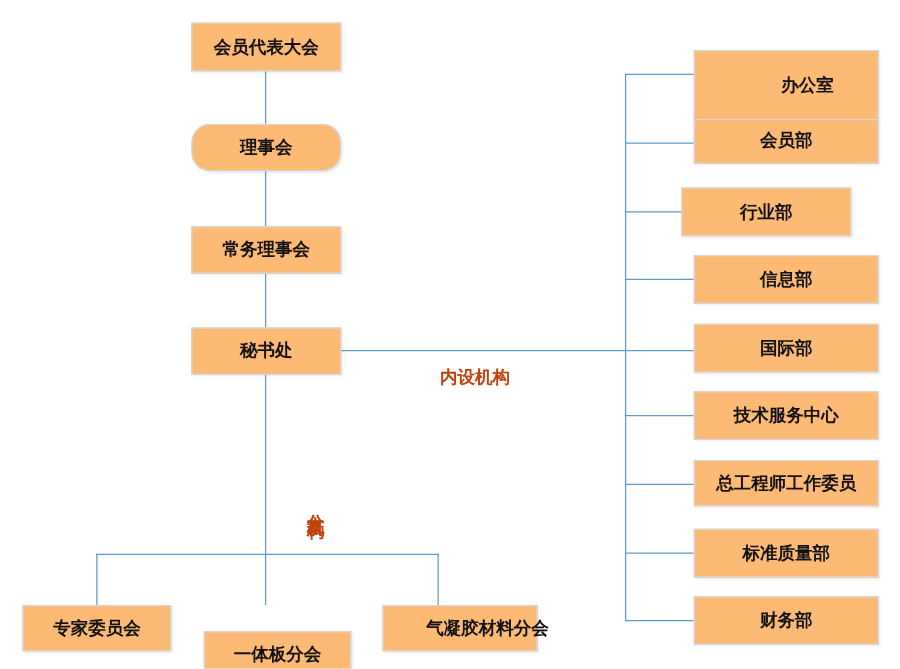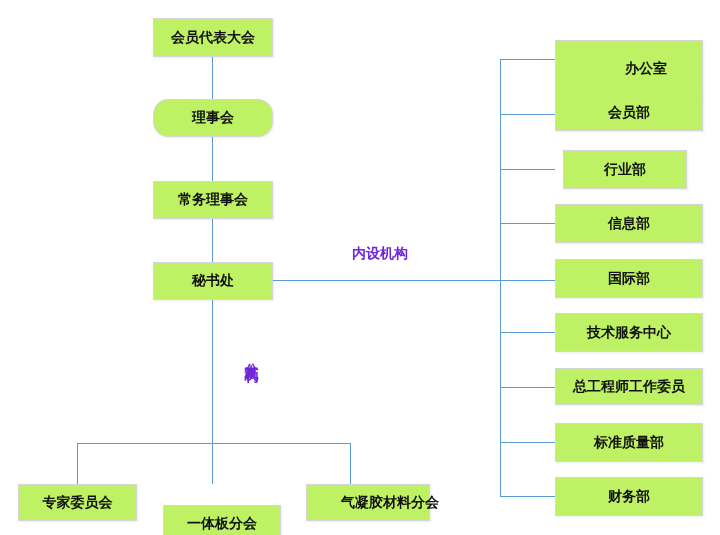--- a/index.html
+++ b/index.html
@@ -6,57 +6,58 @@
   body { font-family: "DejaVu Sans", "Liberation Sans", sans-serif; }
   .stage {
     position: relative;
     width: 720px;
     height: 535px;
     background: #ffffff;
     overflow: hidden;
   }
   .node {
     position: absolute;
-    background: #bef264;
+    background: #fdba74;
     border: 1px solid #d6d6d6;
     box-shadow: 1px 1px 2px rgba(0,0,0,0.08);
     display: flex;
     align-items: center;
     justify-content: center;
     font-size: 14px;
     font-weight: bold;
     color: #111111;
     box-sizing: border-box;
     white-space: nowrap;
   }
   .line { position: absolute; background: #5b9bd5; }
   .edge-label {
     position: absolute;
     font-size: 14px;
     font-weight: bold;
-    color: #6d28d9;
+    color: #c2410c;
     white-space: nowrap;
+    margin-top: 48px;
   }
   .edge-label.vertical {
     writing-mode: vertical-rl;
     text-orientation: upright;
     letter-spacing: 2px;
     white-space: normal;
   }
 
   
   #L0 { left: 153px; top: 18px;  width: 120px; height: 39px; }
   #L1 { left: 153px; top: 99px;  width: 120px; height: 38px; border-radius: 15px; }
   #L2 { left: 153px; top: 181px; width: 120px; height: 38px; }
   #L3 { left: 153px; top: 262px; width: 120px; height: 38px; }
 
   
   #R0 { left: 555px; top: 40px;  width: 148px; height: 57px; padding-left: 34px; }
   #R1 { left: 555px; top: 95px;  width: 148px; height: 36px; }
-  #R2 { left: 563px; top: 150px; width: 124px; height: 39px; }
+  #R2 { left: 545px; top: 150px; width: 136px; height: 39px; }
   #R3 { left: 555px; top: 204px; width: 148px; height: 39px; }
   #R4 { left: 555px; top: 259px; width: 148px; height: 39px; }
   #R5 { left: 555px; top: 313px; width: 148px; height: 39px; }
   #R6 { left: 555px; top: 368px; width: 148px; height: 37px; font-family: Liberation Serif, serif; }
   #R7 { left: 555px; top: 423px; width: 148px; height: 39px; }
   #R8 { left: 555px; top: 477px; width: 148px; height: 39px; }
 
   
   #B0 { left: 18px;  top: 484px; width: 119px; height: 37px; text-align: center; }
   #B1 { left: 163px; top: 484px; width: 118px; height: 37px; margin-top: 21px; }

